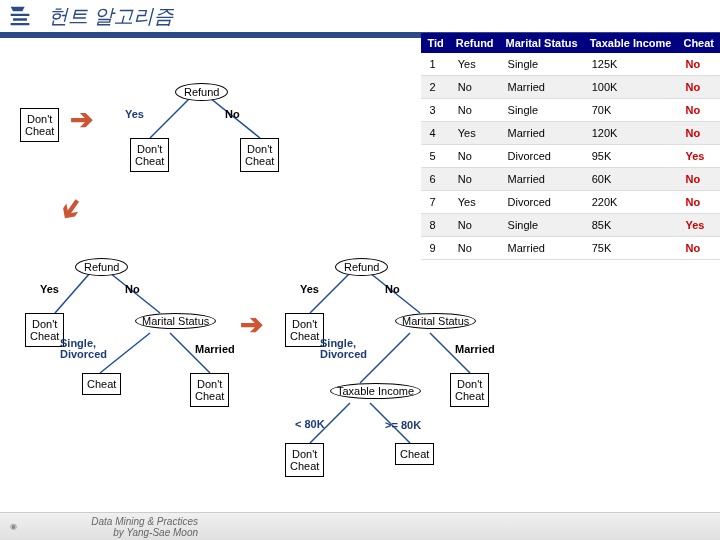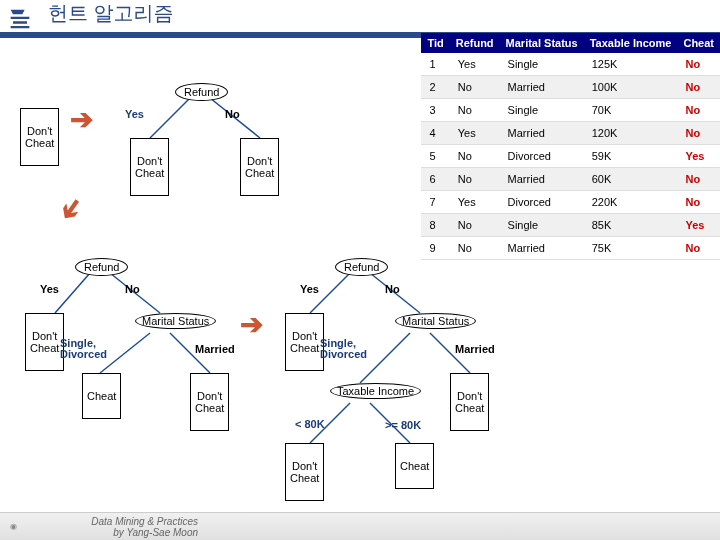--- a/index.html
+++ b/index.html
@@ -1,33 +1,33 @@
 <!DOCTYPE html>
 <html><head>
 <meta charset="utf-8">
 <style>
   * { box-sizing: border-box; margin: 0; padding: 0; }
   body { width: 720px; height: 540px; font-family: Arial, sans-serif; background: #fff; position: relative; overflow: hidden; }
   
-  .header { height: 38px; background: #fff; display: flex; border-bottom: 6px solid #2a4a8a; }
+  .header { height: 38px; background: #fff; display: flex; align-items: center; border-bottom: 6px solid #2a4a8a; font-style: italic; }
   .header-icon { width: 40px; height: 38px; display: flex; align-items: center; justify-content: center; color: #2a4a8a; }
   .header-title { font-size: 20px; color: #2a4a8a; font-weight: normal; padding-left: 8px; }
   
   .content { position: relative; width: 720px; height: 468px; }
   
   .data-table { position: absolute; top: -5px; right: 0; border-collapse: collapse; font-size: 11px; background: #fff; }
   .data-table th { background: #000080; color: #fff; padding: 4px 6px; text-align: left; font-weight: bold; }
   .data-table td { padding: 5px 8px; border-bottom: 1px solid #ddd; }
   .data-table tr:nth-child(even) td { background: #f0f0f0; }
   .cheat-yes { color: #c00; font-weight: bold; }
   .cheat-no { color: #c00; font-weight: bold; }
   
   .node { position: absolute; font-size: 11px; text-align: center; }
   .oval { border: 1px solid #000; border-radius: 50%/50%; padding: 2px 8px; background: #fff; }
-  .box { border: 1px solid #000; padding: 16px 4px; background: #fff; line-height: 1.1; }
+  .box { border: 1px solid #000; padding: 4px 4px; background: #fff; line-height: 1.1; }
   .lbl { position: absolute; font-size: 11px; font-weight: bold; }
   .lbl-blue { color: #1a3a7a; }
   
   .arrow { position: absolute; color: #c53; font-size: 28px; font-weight: bold; }
   
   svg.lines { position: absolute; top: 0; left: 0; width: 720px; height: 468px; pointer-events: none; }
   svg.lines line { stroke: #1a4a9a; stroke-width: 1.5; }
   
   .footer { position: absolute; bottom: 0; left: 0; width: 720px; height: 28px; background: linear-gradient(#f0f0f0, #e0e0e0); border-top: 1px solid #ccc; display: flex; align-items: center; }
   .footer-logo { width: 60px; font-size: 8px; color: #888; padding-left: 10px; }
@@ -84,21 +84,21 @@
           <td>4</td>
           <td>Yes</td>
           <td>Married</td>
           <td>120K</td>
           <td class="cheat-no">No</td>
         </tr>
         <tr>
           <td>5</td>
           <td>No</td>
           <td>Divorced</td>
-          <td>59K</td>
+          <td>95K</td>
           <td class="cheat-yes">Yes</td>
         </tr>
         <tr>
           <td>6</td>
           <td>No</td>
           <td>Married</td>
           <td>60K</td>
           <td class="cheat-no">No</td>
         </tr>
         <tr>

